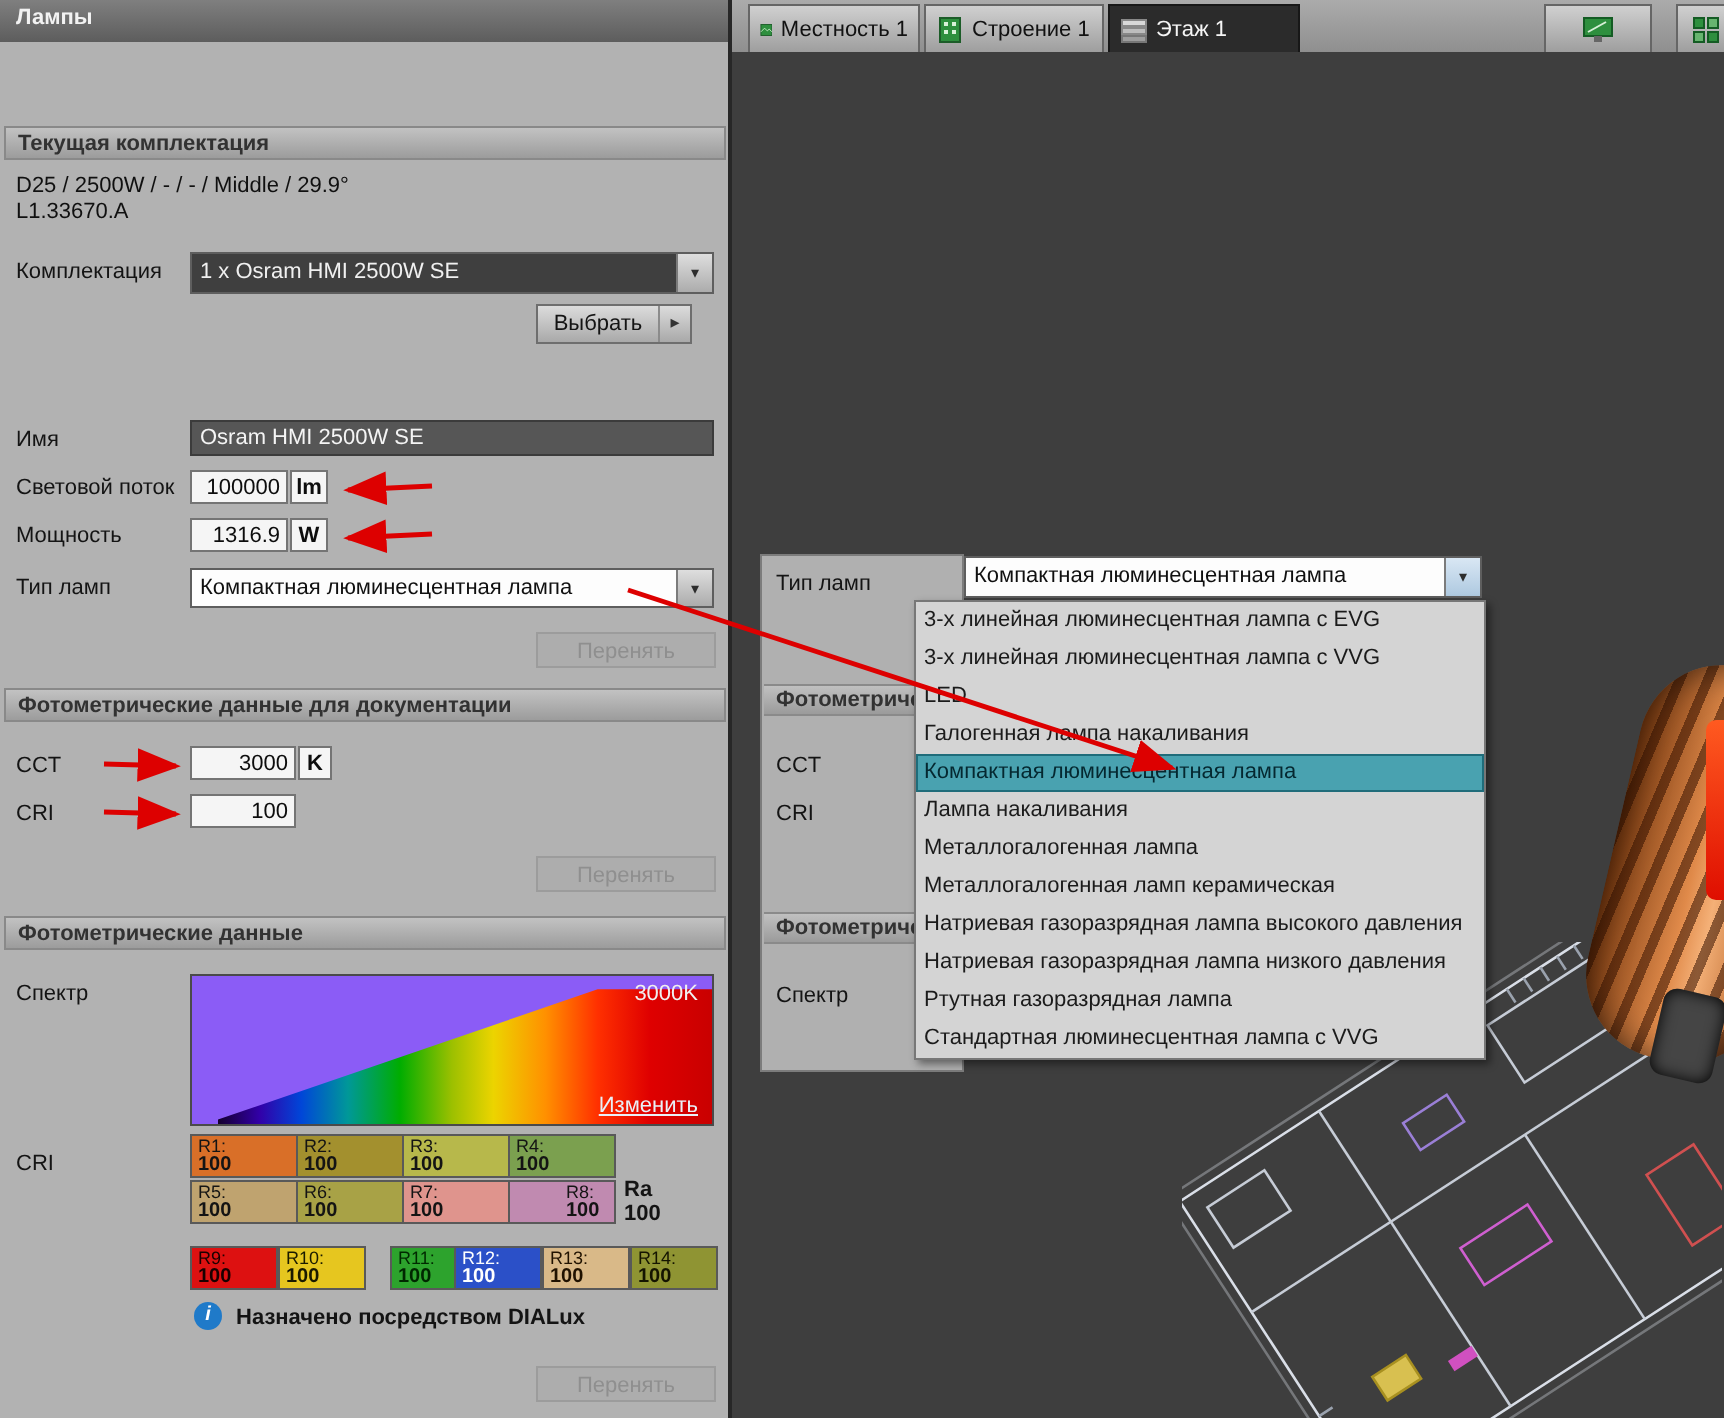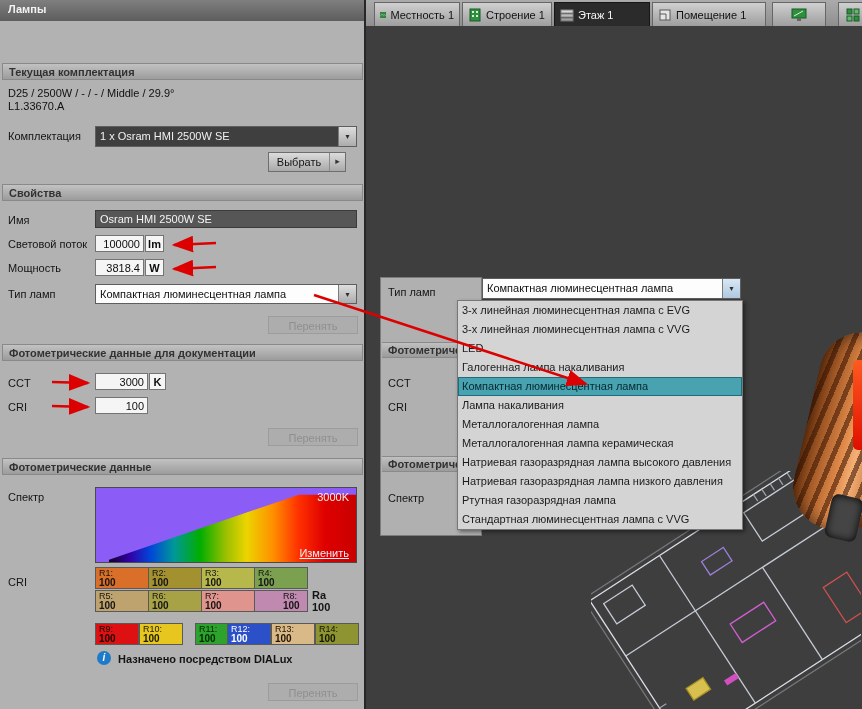--- a/index.html
+++ b/index.html
@@ -115,31 +115,30 @@
     <div class="combo dark" style="left:95px;top:126px;width:262px;height:21px">
       <span class="cv">1 x Osram HMI 2500W SE</span>
       <span class="cb">▾</span>
     </div>
 
     <div class="btn" style="left:268px;top:152px;width:78px;height:20px">
       <span class="t">Выбрать</span>
       <span class="ar">▸</span>
     </div>
 
-    <div class="sechdr" style="top:184px">Свойства</div>
 
     <div class="lbl" style="left:8px;top:214px">Имя</div>
     <div class="dfield" style="left:95px;top:210px;width:262px;height:18px">Osram HMI 2500W SE</div>
 
     <div class="lbl" style="left:8px;top:238px">Световой поток</div>
     <div class="wfield" style="left:95px;top:235px;width:49px;height:17px">100000</div>
     <div class="ubox" style="left:145px;top:235px;width:19px;height:17px">lm</div>
 
     <div class="lbl" style="left:8px;top:262px">Мощность</div>
-    <div class="wfield" style="left:95px;top:259px;width:49px;height:17px">3818.4</div>
+    <div class="wfield" style="left:95px;top:259px;width:49px;height:17px">1316.9</div>
     <div class="ubox" style="left:145px;top:259px;width:19px;height:17px">W</div>
 
     <div class="lbl" style="left:8px;top:288px">Тип ламп</div>
     <div class="combo light" style="left:95px;top:284px;width:262px;height:20px">
       <span class="cv">Компактная люминесцентная лампа</span>
       <span class="cb">▾</span>
     </div>
 
     <div class="btn disabled" style="left:268px;top:316px;width:90px;height:18px">
       <span class="t">Перенять</span>
@@ -258,27 +257,20 @@
       </svg>
       <span>Строение 1</span>
     </div>
     <div class="tab active" style="left:188px;width:96px">
       <svg width="14" height="14" viewBox="0 0 14 14">
         <rect x="1" y="2" width="12" height="3" fill="#d8d8d8" stroke="#888"></rect>
         <rect x="1" y="6" width="12" height="3" fill="#bdbdbd" stroke="#888"></rect>
         <rect x="1" y="10" width="12" height="3" fill="#9e9e9e" stroke="#777"></rect>
       </svg>
       <span>Этаж 1</span>
-    </div>
-    <div class="tab" style="left:286px;width:114px">
-      <svg width="14" height="14" viewBox="0 0 14 14">
-        <rect x="2" y="2" width="10" height="10" fill="#e6e6e6" stroke="#5a5a5a"></rect>
-        <path d="M2 6 h6 v6" fill="none" stroke="#5a5a5a"></path>
-      </svg>
-      <span>Помещение 1</span>
     </div>
     <div class="tab" style="left:406px;width:54px;justify-content:center">
       <svg width="16" height="14" viewBox="0 0 16 14">
         <rect x="1" y="1" width="14" height="9" fill="#2e8f3e" stroke="#145c24"></rect>
         <line x1="3" y1="8" x2="12" y2="3" stroke="#d8f0d8"></line>
         <rect x="6" y="10" width="4" height="3" fill="#666"></rect>
       </svg>
     </div>
     <div class="tab" style="left:472px;width:30px;justify-content:center">
       <svg width="14" height="14" viewBox="0 0 14 14">
@@ -329,21 +321,21 @@
       <span class="cb">▾</span>
     </div>
     <div id="ovlist">
       <div class="opt">3-х линейная люминесцентная лампа с EVG</div>
       <div class="opt">3-х линейная люминесцентная лампа с VVG</div>
       <div class="opt">LED</div>
       <div class="opt">Галогенная лампа накаливания</div>
       <div class="opt selected">Компактная люминесцентная лампа</div>
       <div class="opt">Лампа накаливания</div>
       <div class="opt">Металлогалогенная лампа</div>
-      <div class="opt">Металлогалогенная лампа керамическая</div>
+      <div class="opt">Металлогалогенная ламп керамическая</div>
       <div class="opt">Натриевая газоразрядная лампа высокого давления</div>
       <div class="opt">Натриевая газоразрядная лампа низкого давления</div>
       <div class="opt">Ртутная газоразрядная лампа</div>
       <div class="opt">Стандартная люминесцентная лампа с VVG</div>
     </div>
   </div>
 
   <svg class="annotations" width="862" height="709">
     <defs>
       <marker id="ah" markerWidth="9" markerHeight="7" refX="8" refY="3.5" orient="auto">

